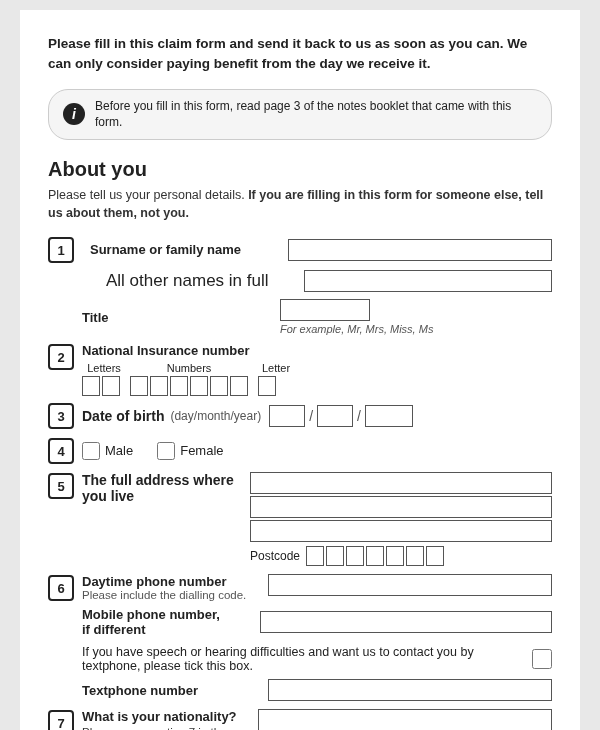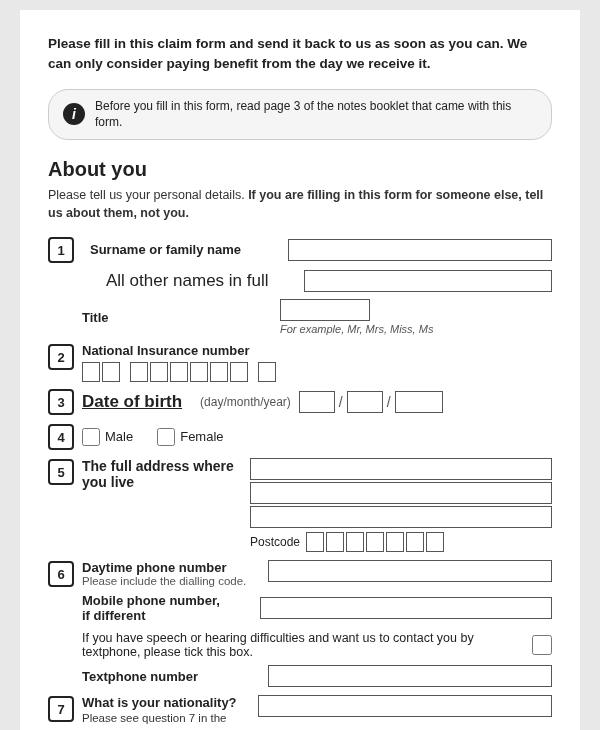--- a/index.html
+++ b/index.html
@@ -241,40 +241,45 @@
       <input type="text" style="border: 1px solid rgb(85, 85, 85); height: 22px; width: 90px; background: rgb(255, 255, 255);">
       <span style="font-size:11px;color:#555;font-style:italic;">For example, Mr, Mrs, Miss, Ms</span>
     </div>
   </div>
 
   <div style="display:flex;align-items:flex-start;margin-bottom:6px;margin-top:8px;">
     <div class="question-num">2</div>
     <div style="display:flex;flex-direction:column;">
       <span style="font-weight:bold;font-size:13px;margin-bottom:4px;">National Insurance number</span>
 
+      <div style="display:flex;align-items:center;margin-bottom:2px;gap:0;">
+        <div style="width:44px;text-align:center;font-size:11px;">Letters</div>
+        <div style="width:110px;text-align:center;font-size:11px;margin-left:8px;">Numbers</div>
+        <div style="width:24px;text-align:center;font-size:11px;margin-left:18px;">Letter</div>
+      </div>
 
       <div style="display:flex;align-items:center;gap:2px;">
         <input type="text" class="ni-box" maxlength="1" style="">
         <input type="text" class="ni-box" maxlength="1" style="">
         <div class="ni-gap"></div>
         <input type="text" class="ni-box" maxlength="1" style="">
         <input type="text" class="ni-box" maxlength="1" style="">
         <input type="text" class="ni-box" maxlength="1" style="">
         <input type="text" class="ni-box" maxlength="1" style="">
         <input type="text" class="ni-box" maxlength="1" style="">
         <input type="text" class="ni-box" maxlength="1" style="">
         <div class="ni-gap"></div>
         <input type="text" class="ni-box" maxlength="1" style="">
       </div>
     </div>
   </div>
 
   <div style="display:flex;align-items:center;margin-bottom:8px;">
     <div class="question-num">3</div>
-    <span style="font-weight:bold;font-size:17px;margin-right:18px;text-decoration:underline;">Date of birth</span>
+    <span style="font-weight:bold;font-size:14px;margin-right:6px;">Date of birth</span>
     <span style="font-size:12px;color:#555;margin-right:8px;">(day/month/year)</span>
     <div class="dob-row">
       <input type="text" class="dob-box" maxlength="2" style="">
       <span class="dob-slash">/</span>
       <input type="text" class="dob-box" maxlength="2" style="">
       <span class="dob-slash">/</span>
       <input type="text" class="dob-box" style="width: 48px;" maxlength="4">
     </div>
   </div>
 

